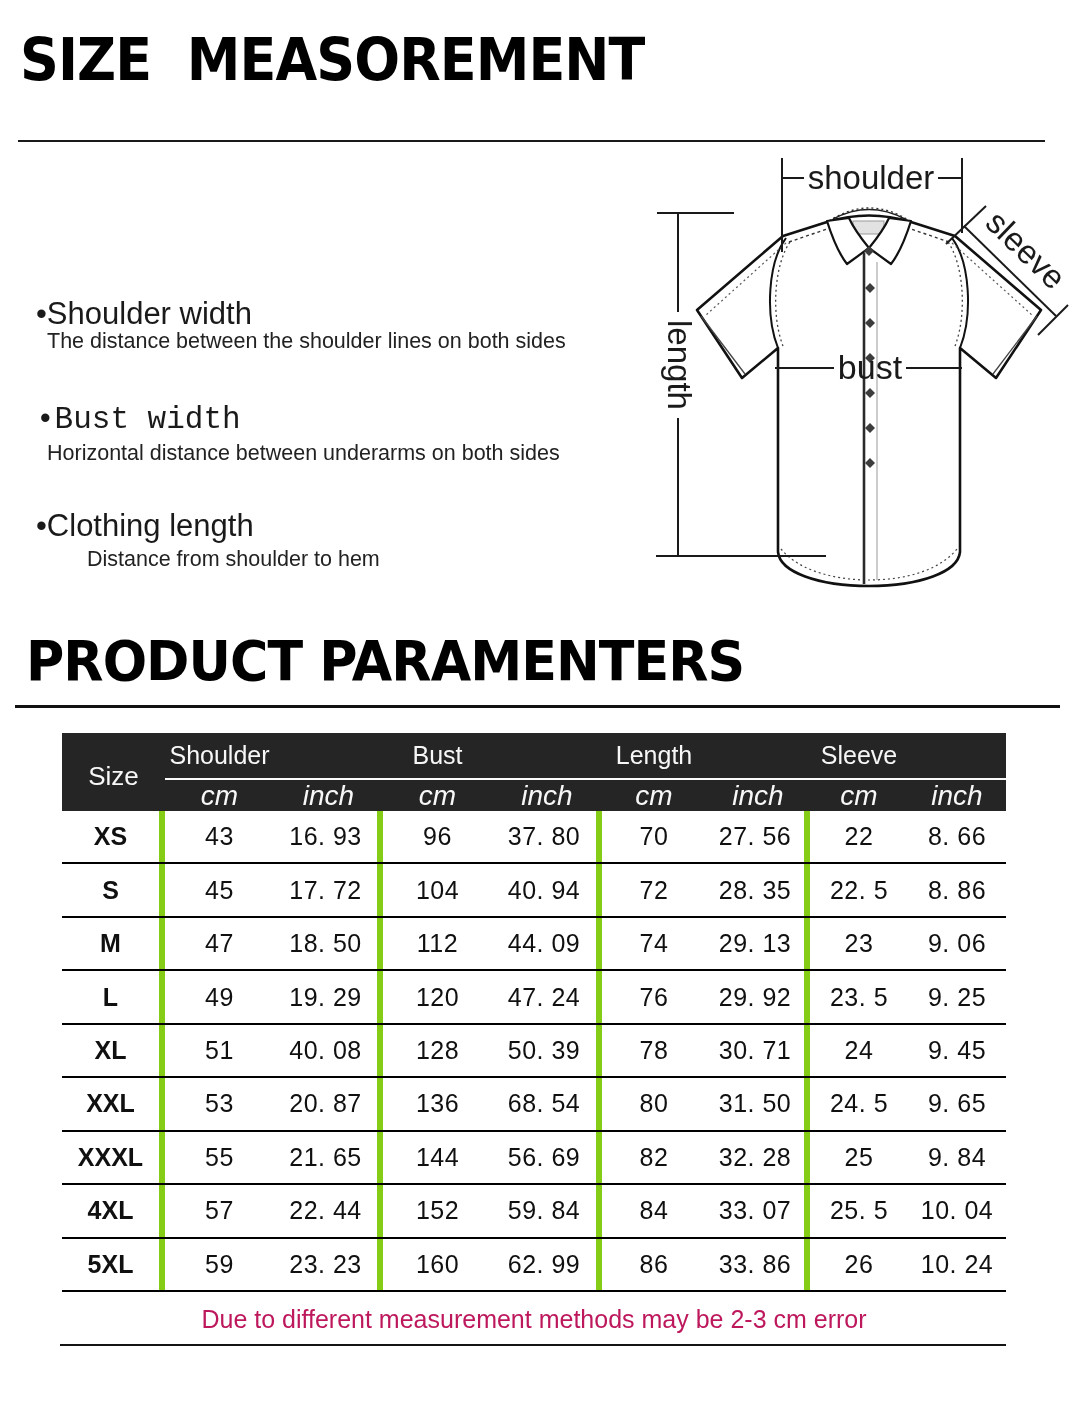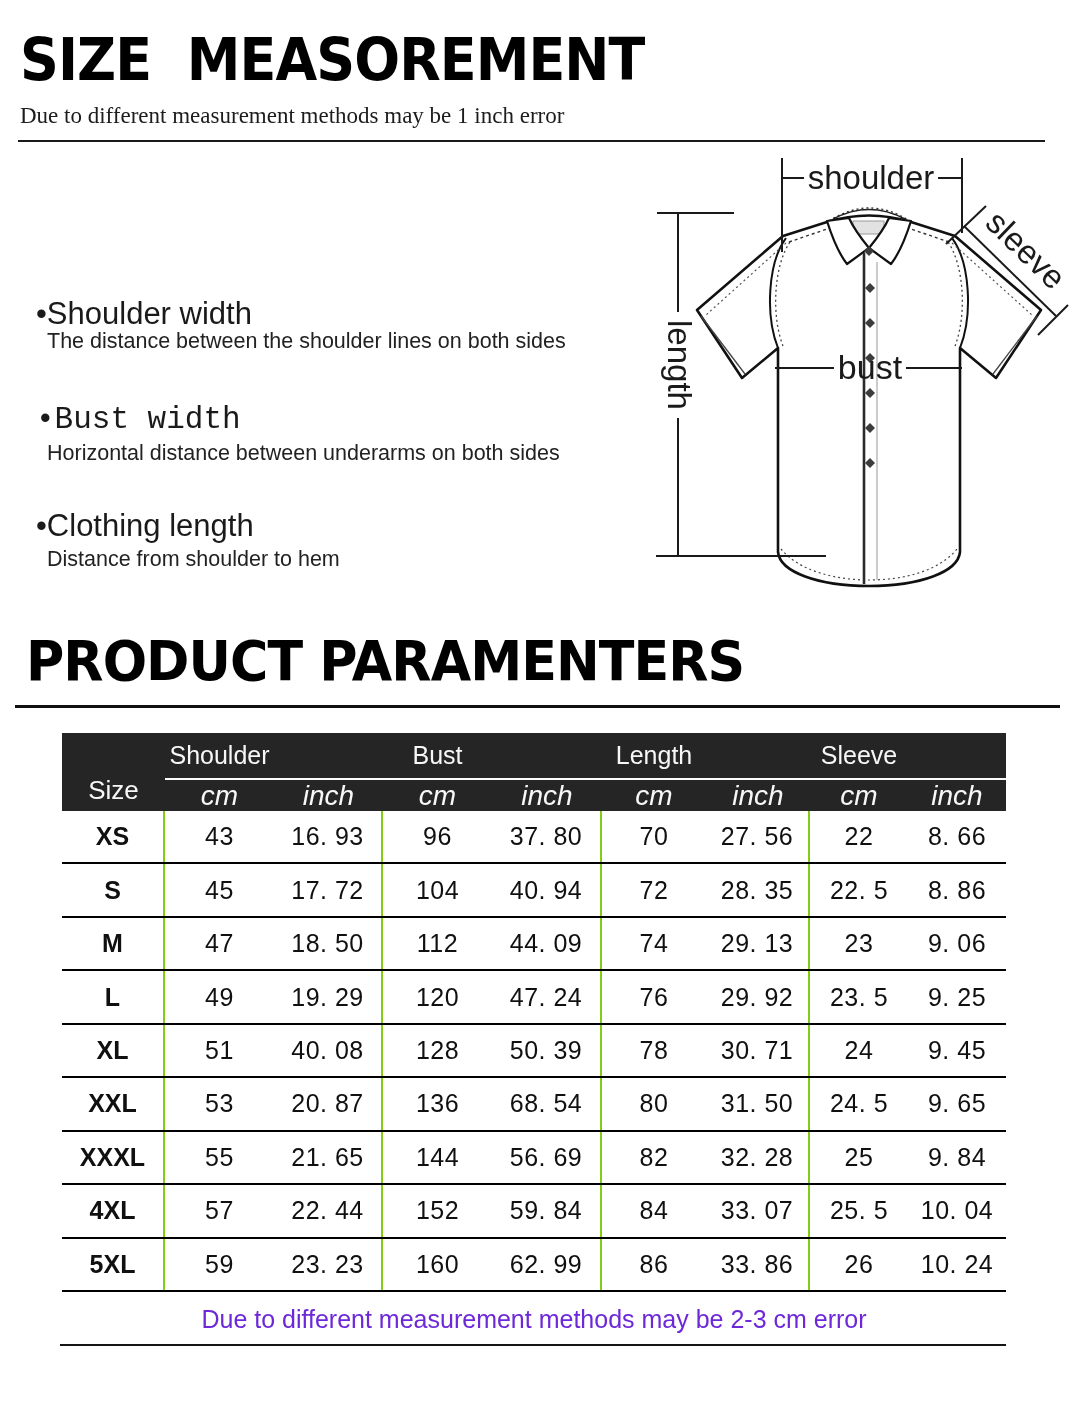--- a/index.html
+++ b/index.html
@@ -14,68 +14,67 @@
               transform:scaleX(.93);transform-origin:left top;line-height:1.2;}
   .sub-title{top:103px;left:20px;font-family:"Liberation Serif",serif;font-size:23px;color:#1c1c1c;}
   .rule-top{top:140px;left:18px;width:1027px;height:2px;background:#1a1a1a;}
 
   
   .mi-heading{top:222px;left:18px;font-size:25px;font-weight:bold;color:#000;letter-spacing:0px;}
   .mi-label{left:36px;font-size:31px;color:#1a1a1a;text-align:right;}
   .mi-desc{left:47px;font-size:21.5px;color:#222;}
   .mi-l1{top:296px;} .mi-d1{top:329px;}
   .mi-l2{top:402px;font-family:Liberation Mono, monospace;} .mi-d2{top:441px;}
-  .mi-l3{top:508px;} .mi-d3{top:547px;}
+  .mi-l3{top:508px;} .mi-d3{top:547px;margin-left:40px;}
 
   
   .shirt-svg{top:145px;left:630px;width:442px;height:455px;}
   .shirt-svg text{font-family:"Liberation Sans",sans-serif;fill:#1a1a1a;}
 
   
   .pp-heading{top:628px;left:26px;font-family:"DejaVu Sans",sans-serif;font-weight:bold;
               font-size:55px;letter-spacing:-1px;color:#000;
               transform:scaleX(.95);transform-origin:left top;line-height:1.2;}
   .rule-pp{top:705px;left:15px;width:1045px;height:3px;background:#111;}
 
   
   .sizetable{top:733px;left:62px;width:944px;}
   .thead{position:relative;width:944px;height:78px;background:#252525;color:#f7f7f7;}
   .thead .hcell{position:absolute;display:flex;align-items:center;justify-content:center;}
-  .h-size{left:0;top:18px;width:103px;height:78px;font-size:26px;}
+  .h-size{left:0;top:4px;width:103px;height:78px;font-size:26px;}
   .h-group{top:0;height:45px;font-size:25px;}
   .h-shoulder{left:103px;width:109px;}
   .h-bust{left:321px;width:109px;}
   .h-length{left:540px;width:104px;}
   .h-sleeve{left:748px;width:98px;}
   .h-line{position:absolute;left:103px;top:45px;width:841px;height:2px;background:#fafafa;}
   .h-unit{top:47px;height:31px;font-size:28px;font-style:italic;}
   .u1{left:103px;width:109px;} .u2{left:212px;width:109px;}
   .u3{left:321px;width:109px;} .u4{left:430px;width:110px;}
   .u5{left:540px;width:104px;} .u6{left:644px;width:104px;}
   .u7{left:748px;width:98px;}  .u8{left:846px;width:98px;}
 
   .tbody{width:944px;}
   .trow{display:grid;grid-template-columns:103px 109px 109px 109px 110px 104px 104px 98px 98px;
         height:53.45px;border-bottom:2px solid #000;box-sizing:border-box;}
   .cell{display:flex;align-items:center;justify-content:center;box-sizing:border-box;
         font-size:25px;color:#101010;letter-spacing:.5px;}
   .size-cell{font-weight:600;letter-spacing:0;}
-  .group-end{border-right:2px solid #84cc16;}
+  .group-end{border-right:6px solid #84cc16;}
 
   .note{top:1296px;left:62px;width:944px;height:46px;display:flex;align-items:center;
-        justify-content:center;font-size:25px;color:#6d28d9;}
+        justify-content:center;font-size:25px;color:#be185d;}
   .rule-bottom{top:1344px;left:60px;width:946px;height:2px;background:#141414;}
 </style>
 </head>
 <body>
 
 <div class="page">
 
   <div class="abs main-title">SIZE  MEASOREMENT</div>
-  <div class="abs sub-title">Due to different measurement methods may be 1 inch error</div>
   <div class="abs rule-top"></div>
 
 
   <div class="abs mi-label mi-l1">•Shoulder width</div>
   <div class="abs mi-desc mi-d1">The distance between the shoulder lines on both sides</div>
 
   <div class="abs mi-label mi-l2">•Bust width</div>
   <div class="abs mi-label mi-l3">•Clothing length</div>
 
   <div class="abs mi-desc mi-d2">Horizontal distance between underarms on both sides</div>

